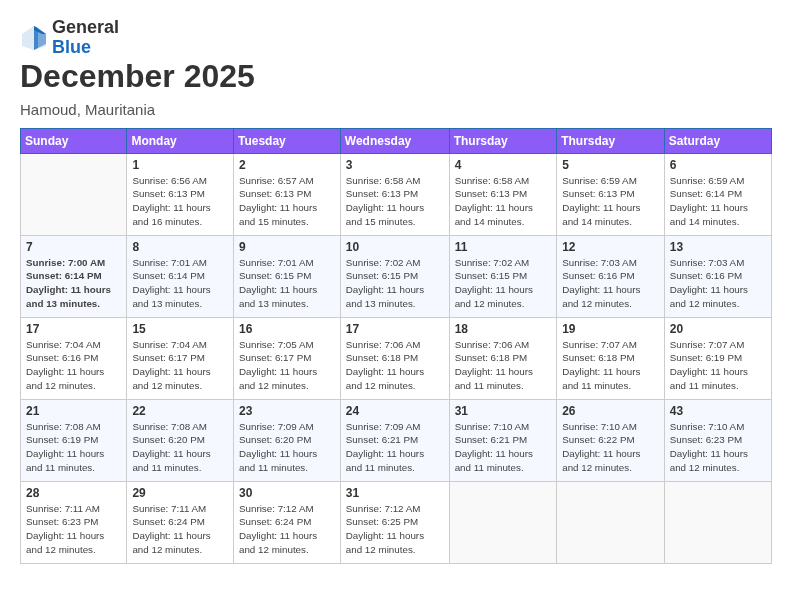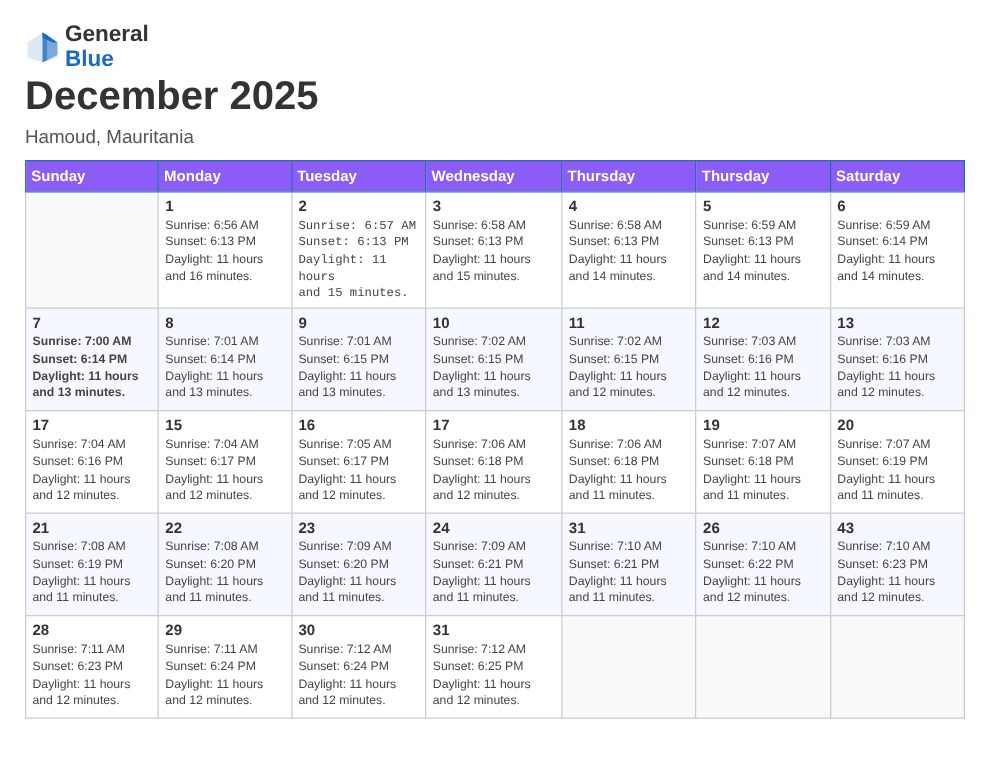--- a/index.html
+++ b/index.html
@@ -132,21 +132,21 @@
           <td class="empty"></td>
           <td>
             <span class="day-num">1</span>
             <div class="day-info" style="white-space: pre-line;">Sunrise: 6:56 AM
 Sunset: 6:13 PM
 Daylight: 11 hours
 and 16 minutes.</div>
           </td>
           <td>
             <span class="day-num">2</span>
-            <div class="day-info" style="white-space: pre-line; font-family: Liberation Mono, monospace;">Sunrise: 6:57 AM
+            <div class="day-info" style="white-space: pre-line;">Sunrise: 6:57 AM
 Sunset: 6:13 PM
 Daylight: 11 hours
 and 15 minutes.</div>
           </td>
           <td>
             <span class="day-num">3</span>
             <div class="day-info" style="white-space: pre-line;">Sunrise: 6:58 AM
 Sunset: 6:13 PM
 Daylight: 11 hours
 and 15 minutes.</div>

